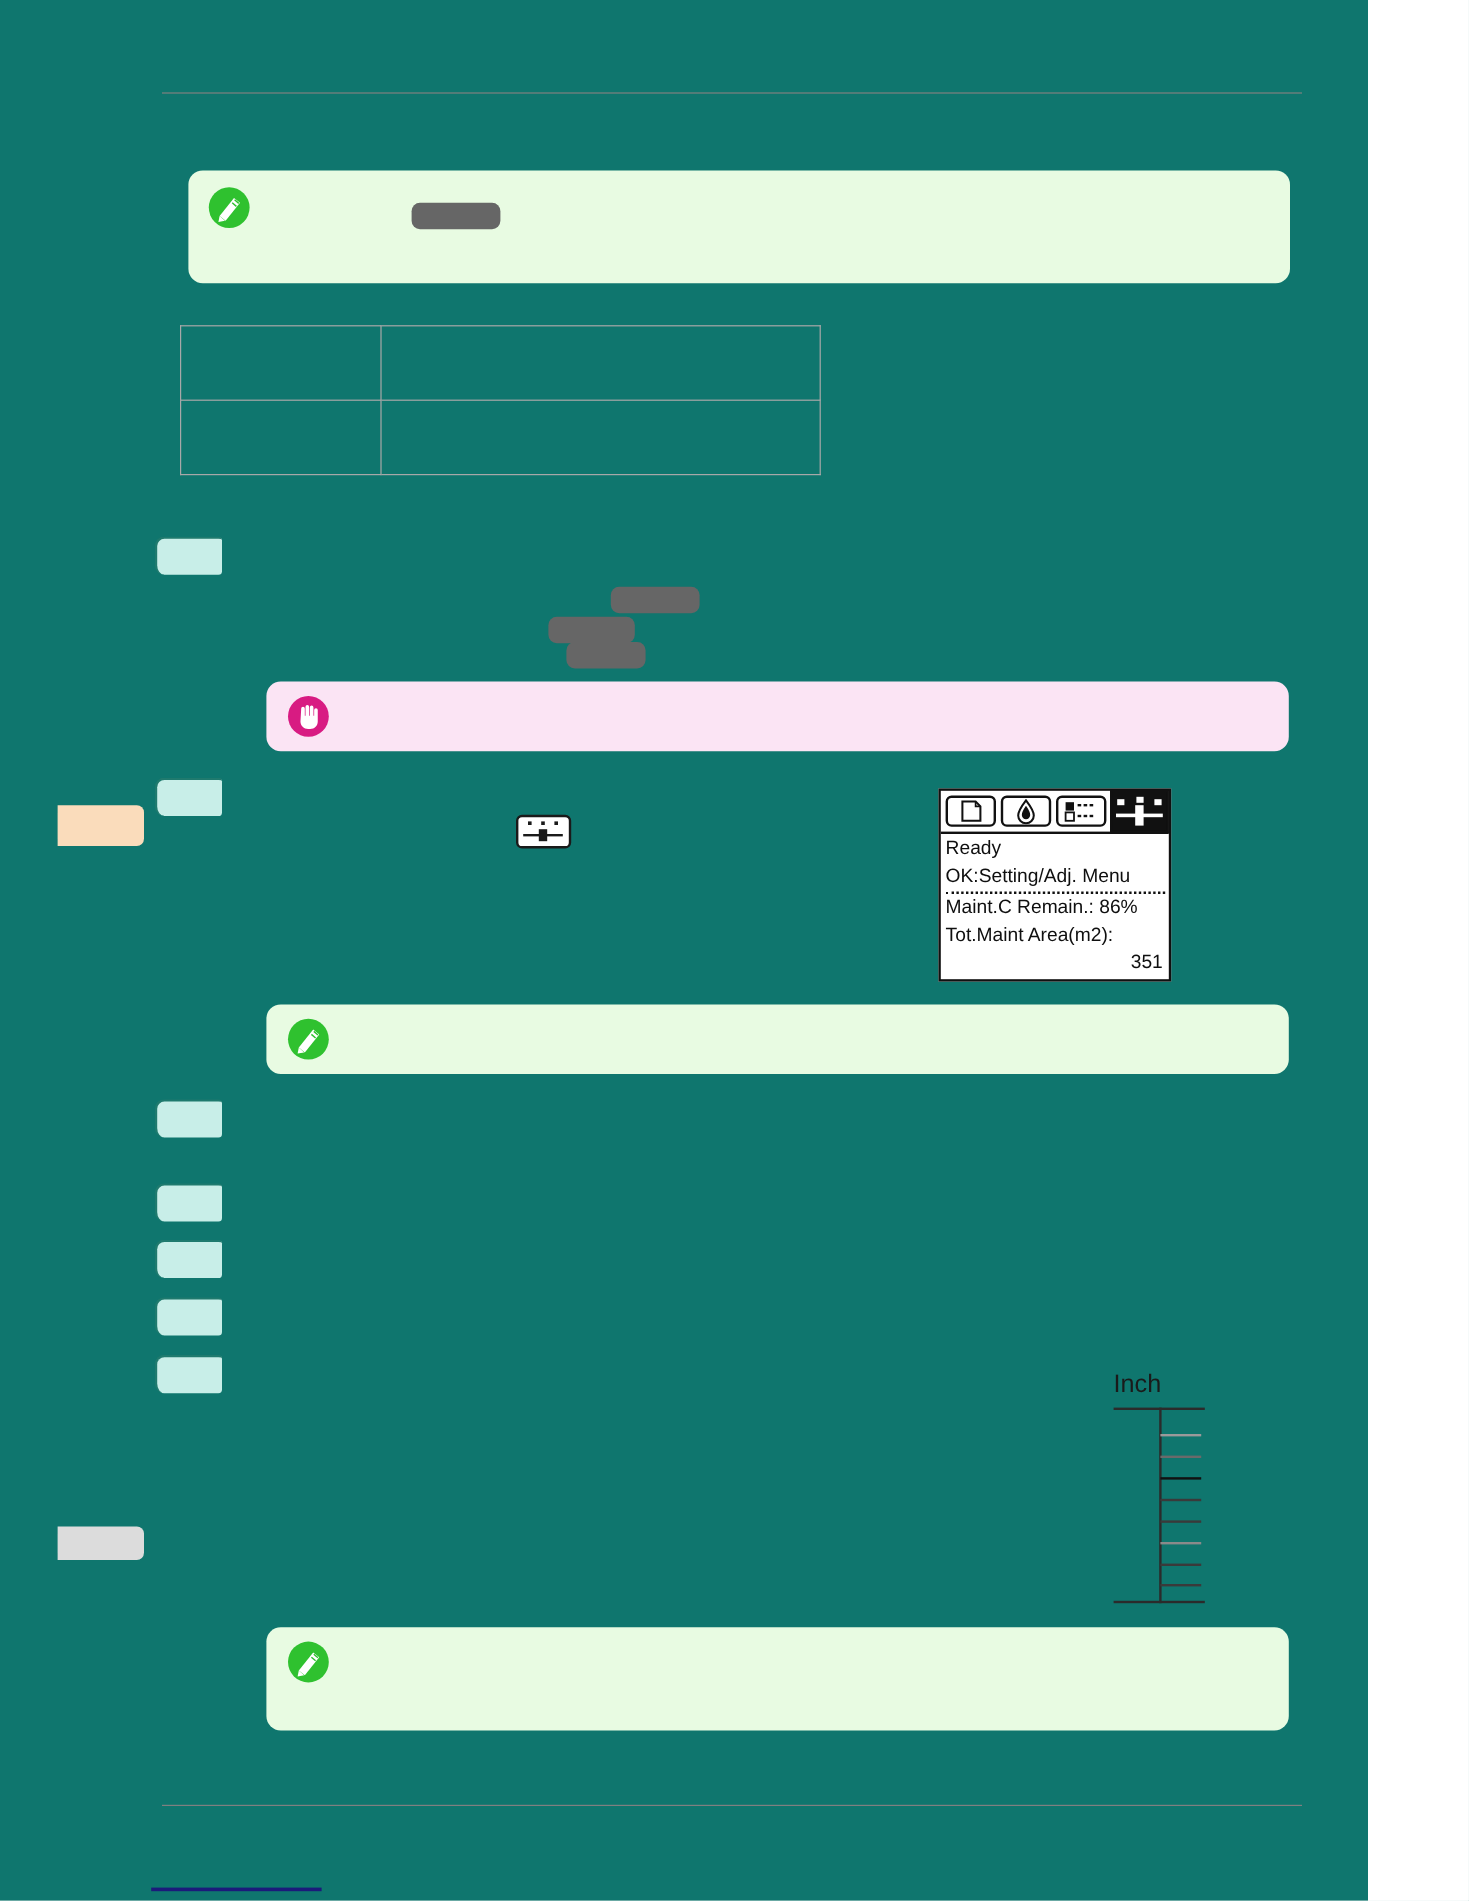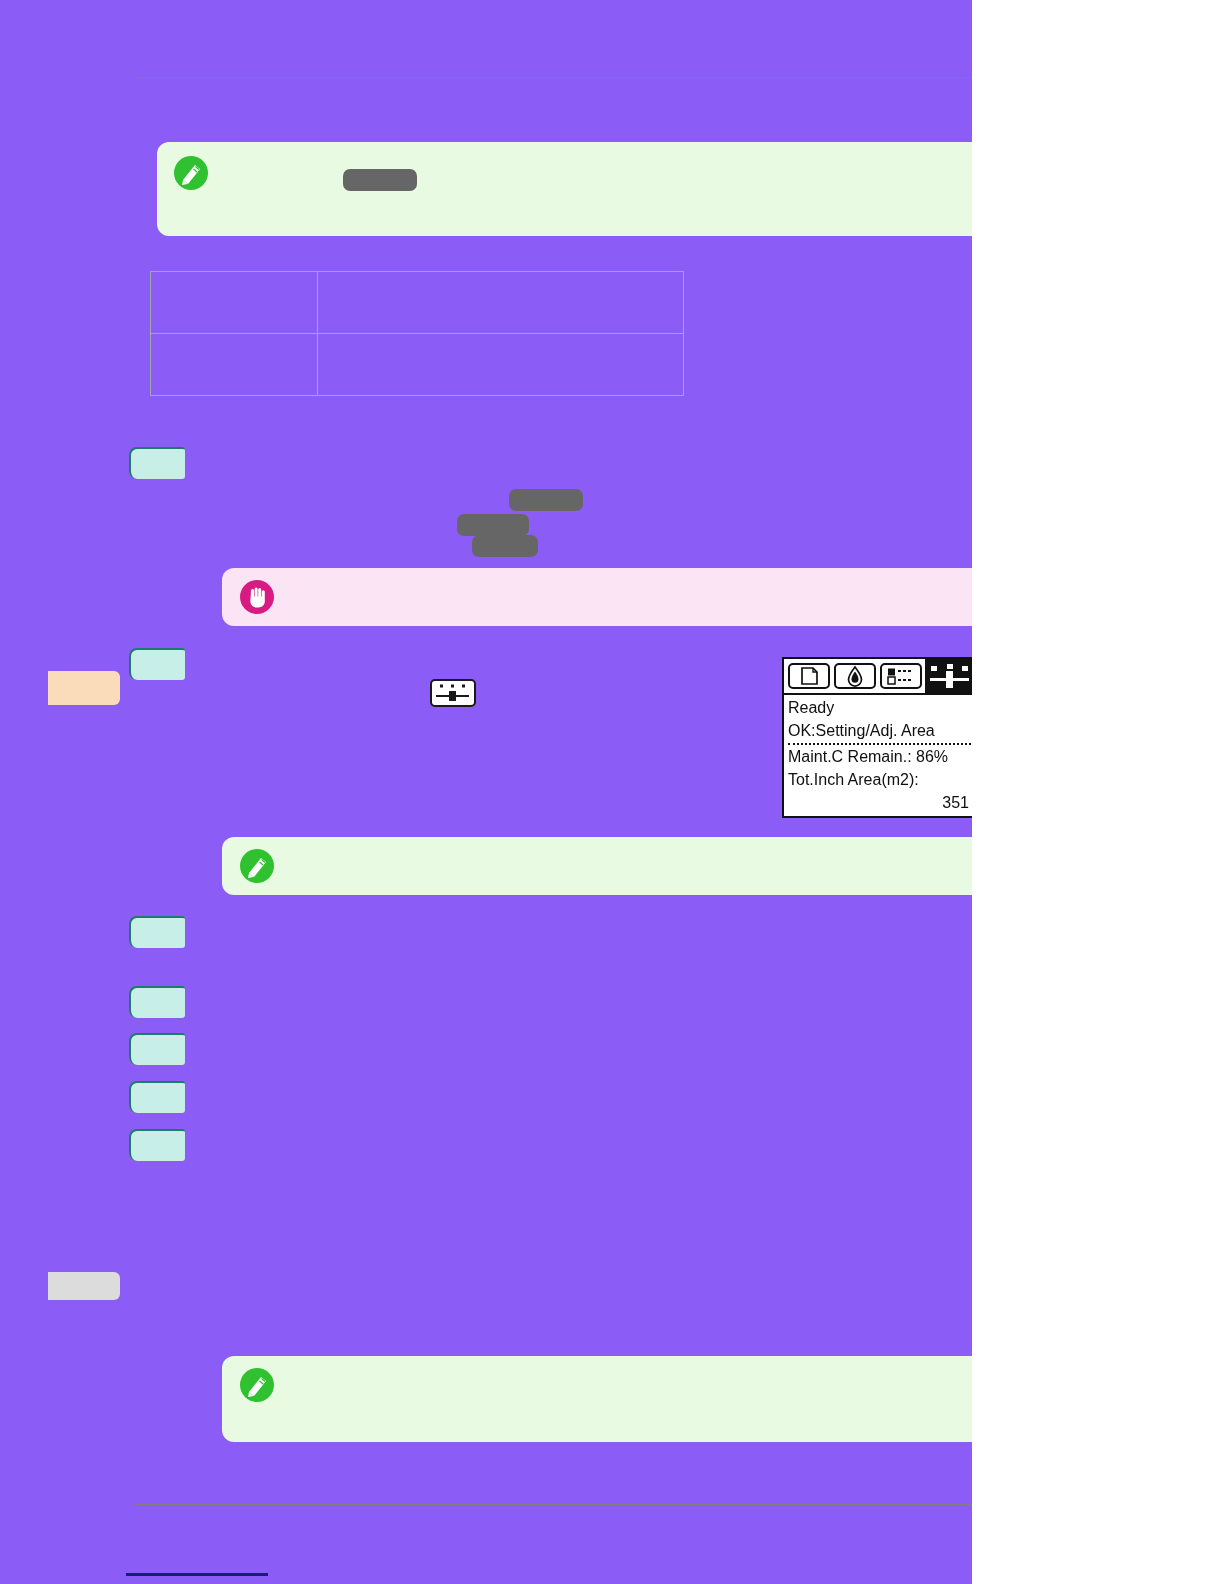--- a/index.html
+++ b/index.html
@@ -6,23 +6,23 @@
     margin: 0;
     padding: 0;
     background: #ffffff;
   }
   body {
     font-family: "Liberation Sans", sans-serif;
     -webkit-font-smoothing: antialiased;
   }
   #page {
     position: relative;
-    width: 972px;
+    width: 1140px;
     height: 1584px;
-    background: #8b5cf6;
+    background: #0f766e;
     overflow: hidden;
   }
 
   
   .rule {
     position: absolute;
     background: #808080;
     height: 1px;
   }
   .rule-header { left: 135px; top: 77px; width: 950px; }
@@ -304,41 +304,55 @@
           <rect x="4" y="6" width="6" height="5" fill="#fff"></rect>
           <rect x="20" y="4" width="6" height="5" fill="#fff"></rect>
           <rect x="35" y="6" width="6" height="5" fill="#fff"></rect>
           <rect x="3" y="18" width="39" height="3" fill="#fff"></rect>
           <rect x="19" y="11" width="7" height="17" fill="#fff"></rect>
         </svg>
       </div>
     </div>
     <div class="lcd-lines">
       <div class="lcd-line">Ready</div>
-      <div class="lcd-line">OK:Setting/Adj. Area</div>
+      <div class="lcd-line">OK:Setting/Adj. Menu</div>
       <div class="lcd-sep"></div>
       <div class="lcd-line">Maint.C Remain.: 86%</div>
-      <div class="lcd-line">Tot.Inch Area(m2):</div>
+      <div class="lcd-line">Tot.Maint Area(m2):</div>
       <div class="lcd-line right">351</div>
     </div>
   </div>
 
   <div class="notice notice-note" style="left:222px; top:837px; width:852px; height:58px;">
     <div class="notice-icon icon-pencil" style="left:18px; top:12px;">
       <svg width="34" height="34" viewBox="0 0 34 34">
         <path d="M9 24 L21 9 L26 13 L14 28 Z" fill="#ffffff"></path>
         <path d="M9 24 L8 29 L13.5 28 Z" fill="#ffffff"></path>
         <path d="M21.5 10.5 L25 13.5" stroke="#2fc12f" stroke-width="1.2" fill="none"></path>
         <path d="M19.5 13 L23 16" stroke="#2fc12f" stroke-width="1.2" fill="none"></path>
       </svg>
     </div>
     <div class="notice-body" style="left:66px; top:12px; width:770px;"></div>
   </div>
 
 
+  <div class="ruler-wrap" style="left:920px; top:1142px; width:110px; height:200px;">
+    <div class="ruler-label" style="left:8px; top:0px;">Inch</div>
+    <div class="ruler-spine" style="left:46px; top:31px; height:163px;"></div>
+    <div class="tick" style="left:8px;  top:31px;  width:76px; background:#2b2b2b;"></div>
+    <div class="tick" style="left:47px; top:53px;  width:34px; background:#9a9a9a;"></div>
+    <div class="tick" style="left:47px; top:71px;  width:34px; background:#6a6a6a;"></div>
+    <div class="tick" style="left:47px; top:89px;  width:34px; background:#111111;"></div>
+    <div class="tick" style="left:47px; top:107px; width:34px; background:#3a3a3a;"></div>
+    <div class="tick" style="left:47px; top:125px; width:34px; background:#3a3a3a;"></div>
+    <div class="tick" style="left:47px; top:143px; width:34px; background:#8a8a8a;"></div>
+    <div class="tick" style="left:47px; top:161px; width:34px; background:#3a3a3a;"></div>
+    <div class="tick" style="left:47px; top:178px; width:34px; background:#3a3a3a;"></div>
+    <div class="tick" style="left:8px;  top:192px; width:76px; background:#2b2b2b;"></div>
+  </div>
 
   <div class="notice notice-note" style="left:222px; top:1356px; width:852px; height:86px;">
     <div class="notice-icon icon-pencil" style="left:18px; top:12px;">
       <svg width="34" height="34" viewBox="0 0 34 34">
         <path d="M9 24 L21 9 L26 13 L14 28 Z" fill="#ffffff"></path>
         <path d="M9 24 L8 29 L13.5 28 Z" fill="#ffffff"></path>
         <path d="M21.5 10.5 L25 13.5" stroke="#2fc12f" stroke-width="1.2" fill="none"></path>
         <path d="M19.5 13 L23 16" stroke="#2fc12f" stroke-width="1.2" fill="none"></path>
       </svg>
     </div>

